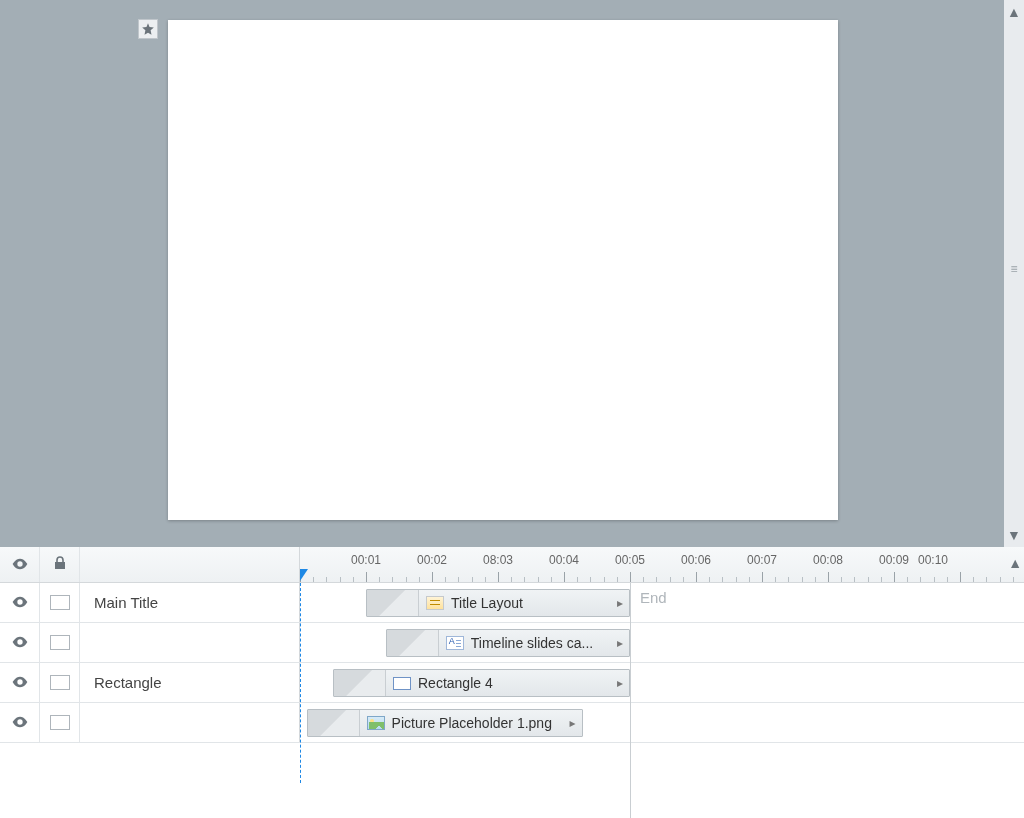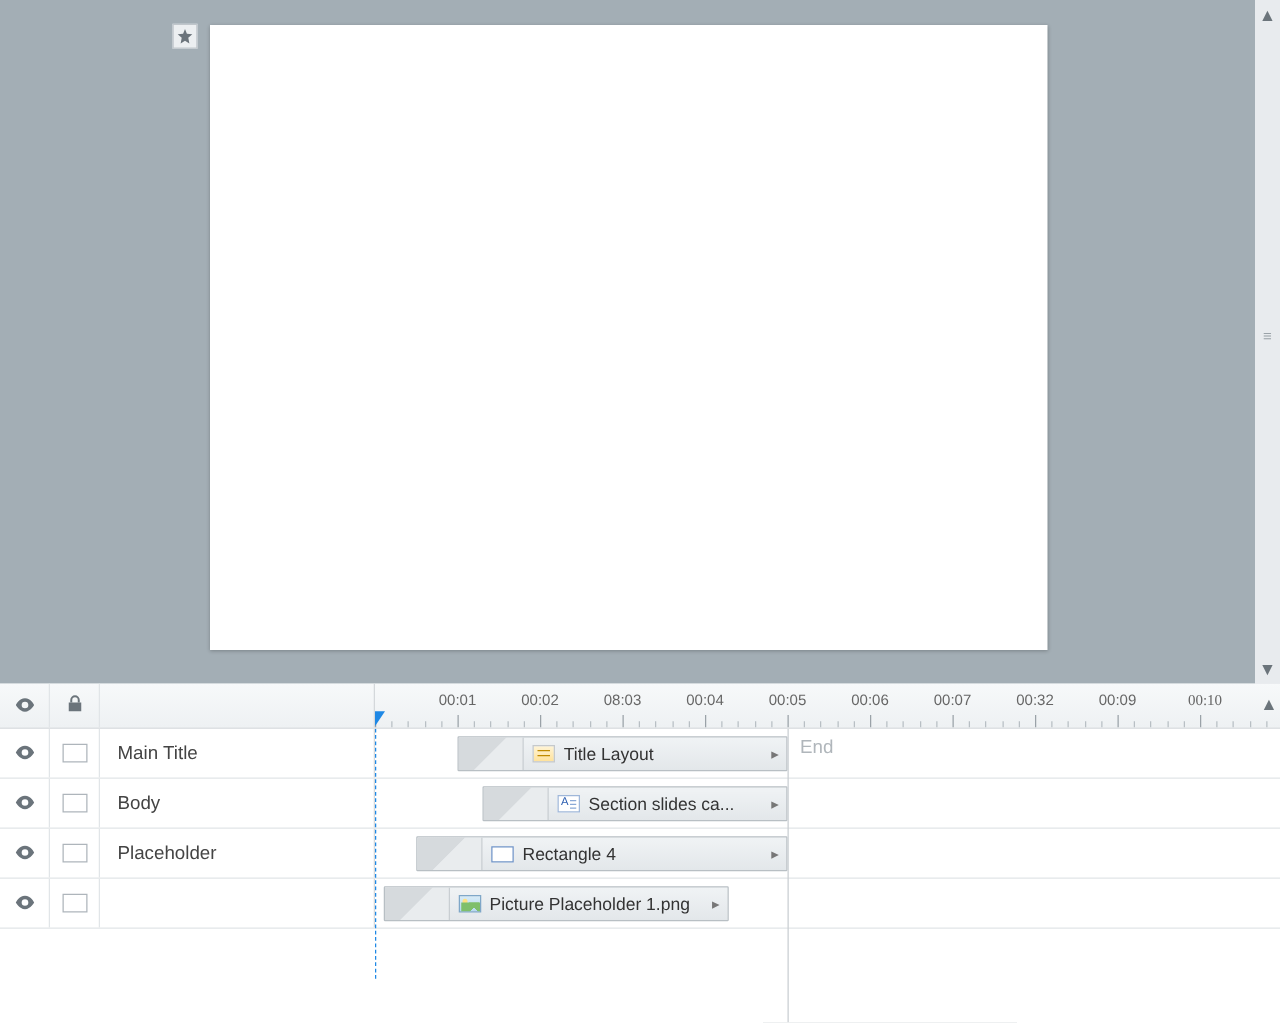--- a/index.html
+++ b/index.html
@@ -162,33 +162,33 @@
             <div class="tick-minor" style="left: 409.2px;"></div>
             <div class="tick-minor" style="left: 422.4px;"></div>
             <div class="tick-minor" style="left: 435.6px;"></div>
             <div class="tick-minor" style="left: 448.8px;"></div>
             <div class="tick-label" style="left: 462px;">00:07</div>
             <div class="tick-major" style="left: 462px;"></div>
             <div class="tick-minor" style="left: 475.2px;"></div>
             <div class="tick-minor" style="left: 488.4px;"></div>
             <div class="tick-minor" style="left: 501.6px;"></div>
             <div class="tick-minor" style="left: 514.8px;"></div>
-            <div class="tick-label" style="left: 528px;">00:32</div>
+            <div class="tick-label" style="left: 528px;">00:08</div>
             <div class="tick-major" style="left: 528px;"></div>
             <div class="tick-minor" style="left: 541.2px;"></div>
             <div class="tick-minor" style="left: 554.4px;"></div>
             <div class="tick-minor" style="left: 567.6px;"></div>
             <div class="tick-minor" style="left: 580.8px;"></div>
             <div class="tick-label" style="left: 594px;">00:09</div>
             <div class="tick-major" style="left: 594px;"></div>
             <div class="tick-minor" style="left: 607.2px;"></div>
             <div class="tick-minor" style="left: 620.4px;"></div>
             <div class="tick-minor" style="left: 633.6px;"></div>
             <div class="tick-minor" style="left: 646.8px;"></div>
-            <div class="tick-label" style="left: 664px; font-family: Liberation Serif, serif;">00:10</div>
+            <div class="tick-label" style="left: 633px;">00:10</div>
             <div class="tick-major" style="left: 660px;"></div>
             <div class="tick-minor" style="left: 673.2px;"></div>
             <div class="tick-minor" style="left: 686.4px;"></div>
             <div class="tick-minor" style="left: 699.6px;"></div>
             <div class="tick-minor" style="left: 712.8px;"></div>
           </div>
         <div class="playhead" id="playhead" style="left: 0px;"></div>
         <div class="scroll-up">▲</div>
       </div>
     </div>
@@ -223,44 +223,43 @@
         <div class="row">
     <div class="left-cells">
       <div class="cell-eye">
         <span class="eye-icon"><svg viewBox="0 0 24 16">
                   <path d="M12 0C5 0 1 8 1 8s4 8 11 8 11-8 11-8S19 0 12 0zm0 12a4 4 0 110-8 4 4 0 010 8z" fill="#6b747b"></path>
                 </svg></span>
       </div>
       <div class="cell-lock">
               <div class="lock-box"></div>
             </div>
-      <div class="layer-name">Body</div>
     </div>
     <div class="track-area">
             <div class="clip" style="left: 85.8px; width: 244.2px;">
     <div class="fade"></div>
     <div class="icon-box">
                 <div class="ico-textblue"></div>
               </div>
-    <div class="clip-label">Section slides ca...</div>
+    <div class="clip-label">Timeline slides ca...</div>
     <div class="arrow">▸</div>
             </div>
           </div>
         </div>
         <div class="row">
     <div class="left-cells">
       <div class="cell-eye">
         <span class="eye-icon"><svg viewBox="0 0 24 16">
                   <path d="M12 0C5 0 1 8 1 8s4 8 11 8 11-8 11-8S19 0 12 0zm0 12a4 4 0 110-8 4 4 0 010 8z" fill="#6b747b"></path>
                 </svg></span>
       </div>
       <div class="cell-lock">
               <div class="lock-box"></div>
             </div>
-      <div class="layer-name">Placeholder</div>
+      <div class="layer-name">Rectangle</div>
     </div>
     <div class="track-area">
             <div class="clip" style="left: 33px; width: 297px;">
     <div class="fade"></div>
     <div class="icon-box">
                 <div class="ico-rect"></div>
               </div>
     <div class="clip-label">Rectangle 4</div>
     <div class="arrow">▸</div>
             </div>

